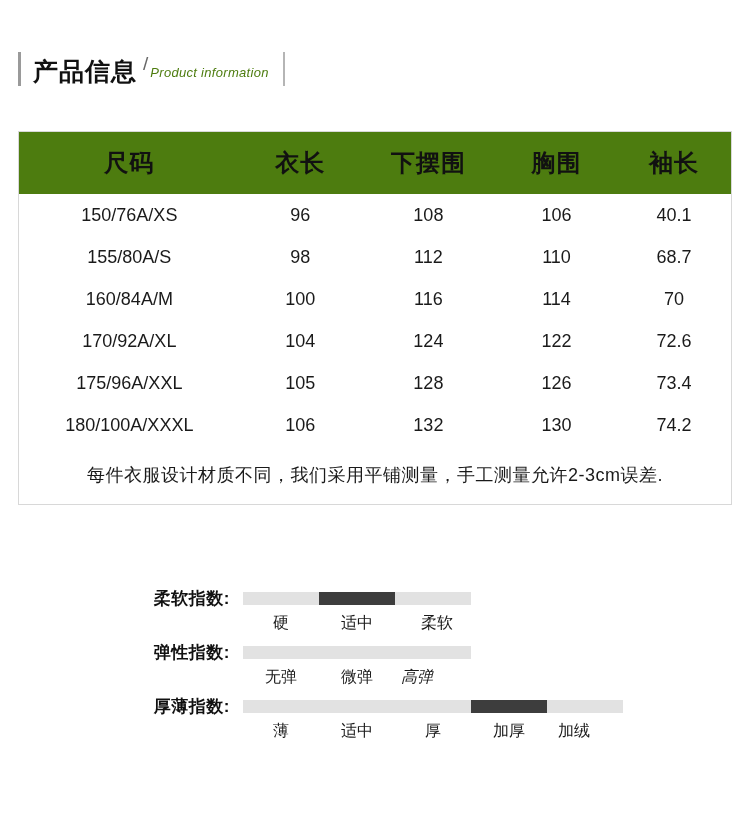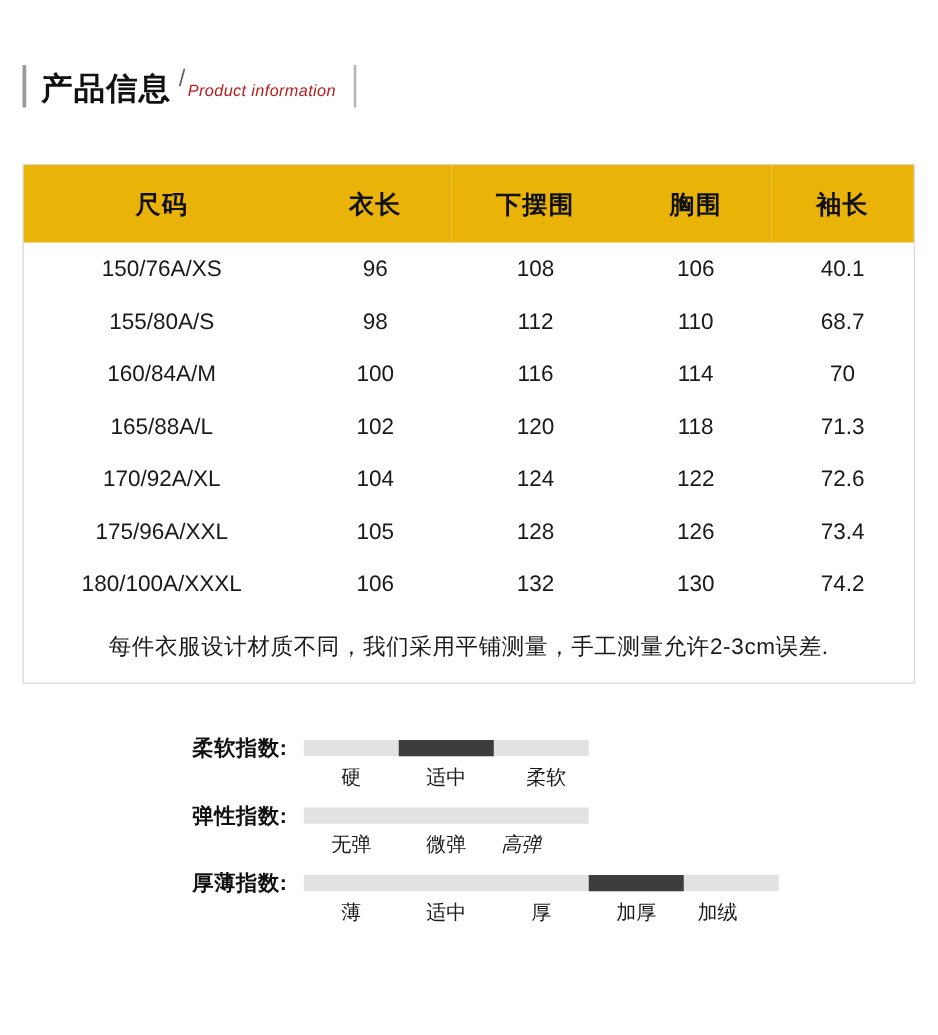--- a/index.html
+++ b/index.html
@@ -43,21 +43,21 @@
   .header-slash {
     font-size: 19px;
     color: #666;
     margin: 0 2px 0 6px;
     align-self: center;
     padding-bottom: 1px;
   }
   .header-sub {
     font-size: 13px;
     font-style: italic;
-    color: #b91c1c;
+    color: #4d7c0f;
     align-self: flex-end;
     padding-bottom: 6px;
     letter-spacing: 0.3px;
   }
   .header-bar-right {
     width: 2px;
     height: 34px;
     background: #b5b5b5;
     margin-left: 14px;
   }
@@ -71,23 +71,23 @@
     border: 1px solid #d8d8d8;
     box-sizing: border-box;
     background: #fff;
   }
   table.size-table {
     width: 100%;
     border-collapse: collapse;
     table-layout: fixed;
   }
   table.size-table thead th {
-    background: #eab308;
+    background: #4d7c0f;
     height: 60px;
-    font-size: 20px;
+    font-size: 24px;
     font-weight: bold;
     color: #111;
     letter-spacing: 1px;
     border: none;
   }
   table.size-table tbody td {
     height: 40px;
     font-size: 18px;
     color: #1a1a1a;
     text-align: center;
@@ -201,27 +201,20 @@
         <td>112</td>
         <td>110</td>
         <td>68.7</td>
       </tr>
       <tr>
         <td>160/84A/M</td>
         <td>100</td>
         <td>116</td>
         <td>114</td>
         <td>70</td>
-      </tr>
-      <tr>
-        <td>165/88A/L</td>
-        <td>102</td>
-        <td>120</td>
-        <td>118</td>
-        <td>71.3</td>
       </tr>
       <tr>
         <td>170/92A/XL</td>
         <td>104</td>
         <td>124</td>
         <td>122</td>
         <td>72.6</td>
       </tr>
       <tr>
         <td>175/96A/XXL</td>

